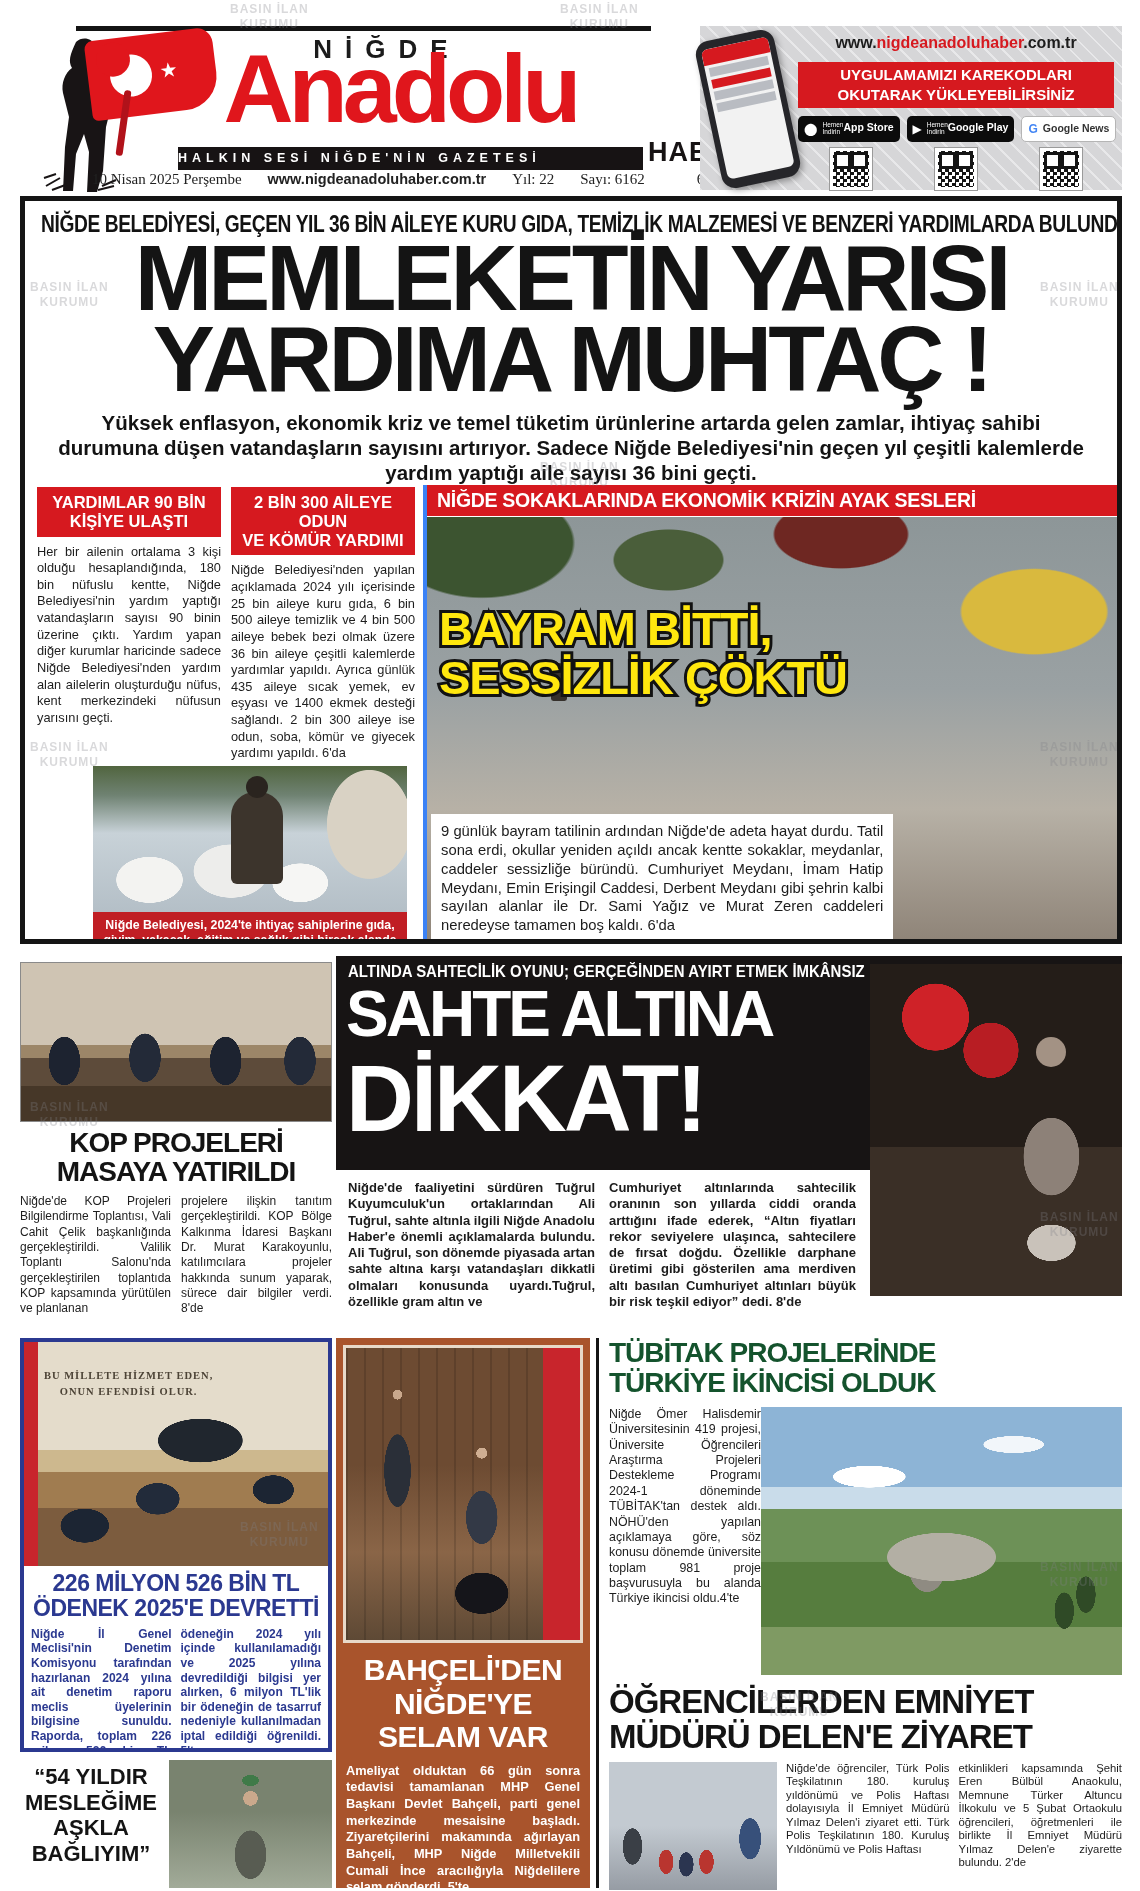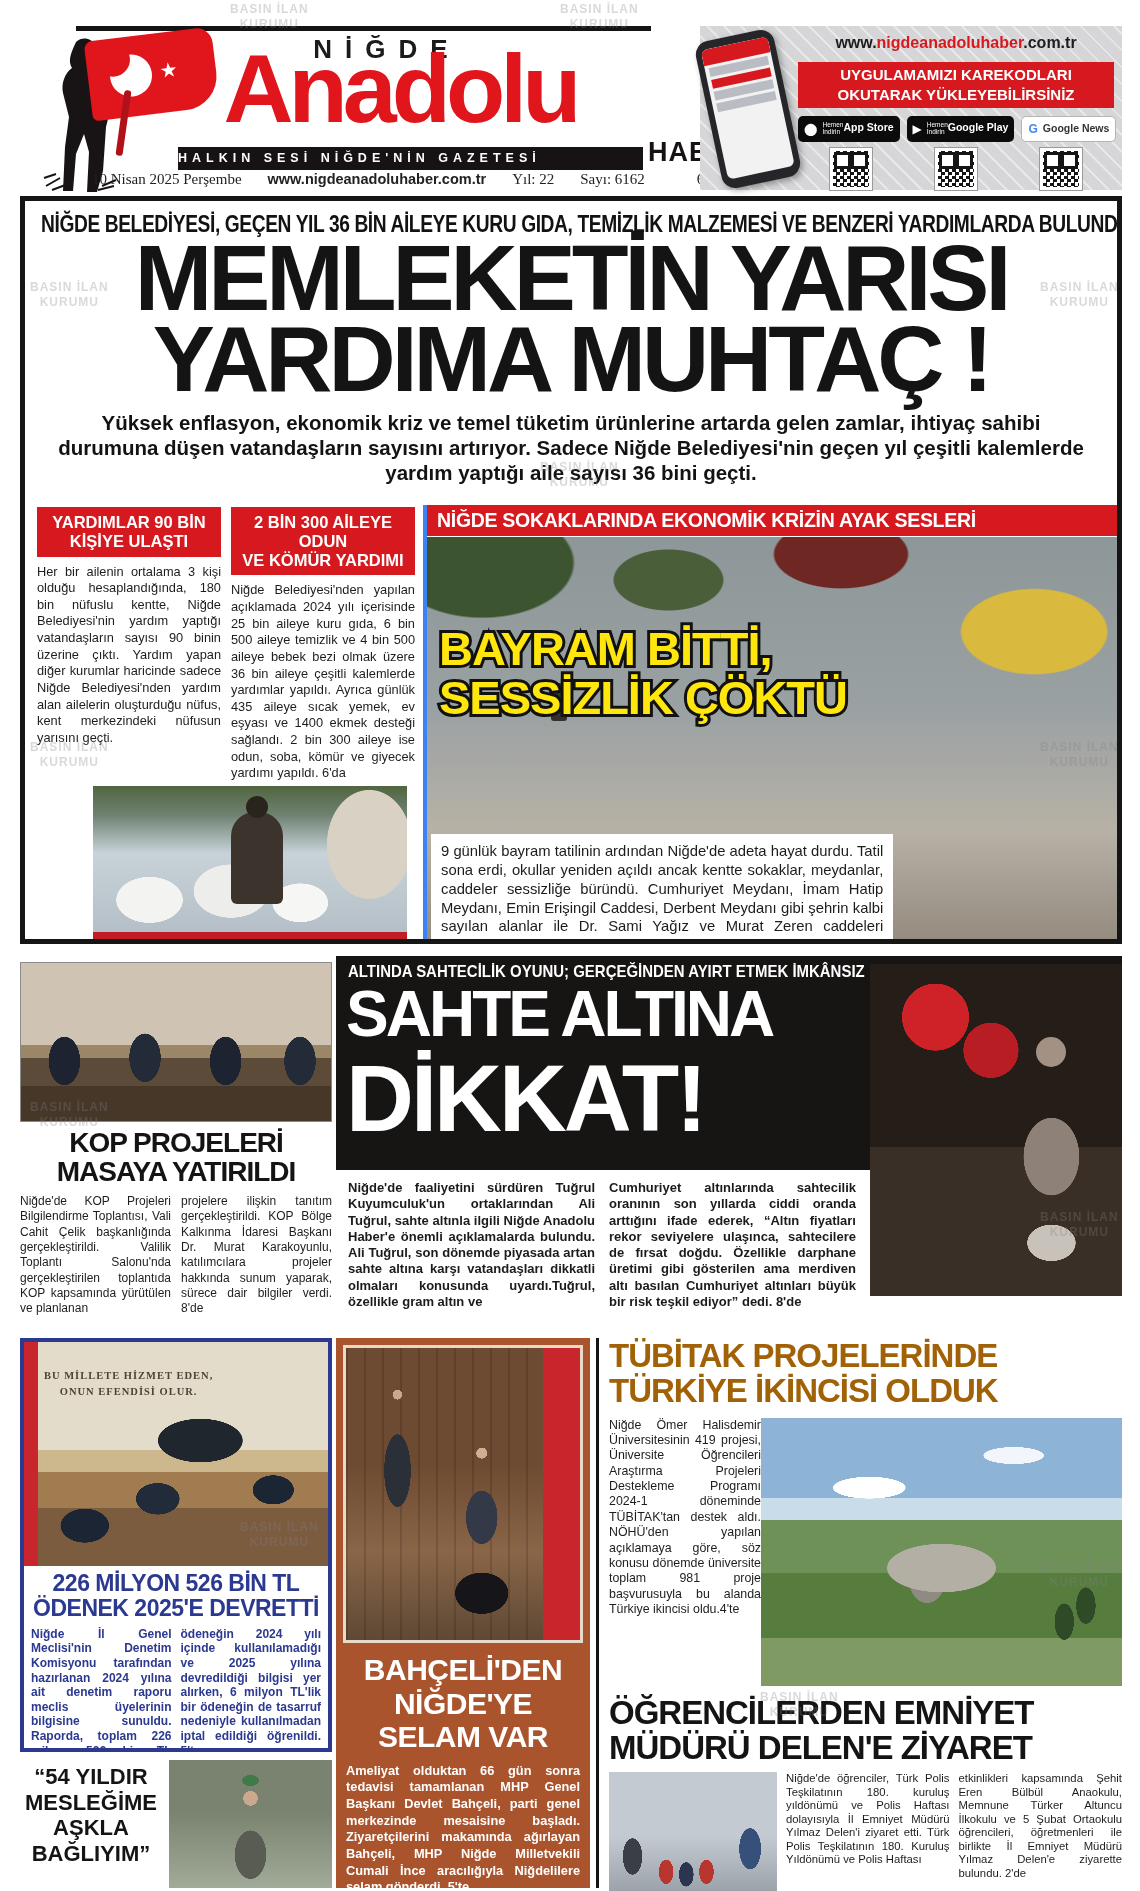--- a/index.html
+++ b/index.html
@@ -61,21 +61,21 @@
   .qr::before{left:1px;top:1px}
   .qr::after{right:1px;top:1px}
 
   
   .lead{position:absolute;left:20px;top:196px;width:1102px;height:748px;border:5px solid #151515;background:#fff;overflow:hidden}
   .kicker{margin:9px 0 0 16px;white-space:nowrap}
   .kicker span{display:inline-block;transform:scaleX(.8);transform-origin:left;
                font-size:24px;font-weight:700;letter-spacing:-0.5px;color:#121212}
   .hl{width:100%;text-align:center;font-weight:700;font-size:93px;line-height:81px;letter-spacing:-4px;color:#141414;white-space:nowrap}
   .deck{margin-top:10px;padding:0 26px;text-align:center;font-size:20.5px;font-weight:700;line-height:1.22;color:#131313}
-  .lead-row{display:flex;height:462px;margin-top:20px}
+  .lead-row{display:flex;height:462px;margin-top:0}
   .lead-left{width:398px;padding:2px 8px 0 12px}
   .story-cols{display:flex;gap:10px}
   .story{flex:1}
   .rtitle{background:#d6191f;color:#fff;font-weight:700;text-align:center;font-size:16.5px;line-height:1.14;padding:6px 2px;min-height:48px}
   .sbody{margin-top:7px;font-size:12.8px;line-height:1.3;text-align:justify;color:#1d1d1d}
   .aid-photo{position:relative;margin:4px 0 0 56px;width:314px;height:146px;
     background:
       radial-gradient(55px 38px at 18% 78%,#f3f3f1 0 60%,transparent 61%),
       radial-gradient(62px 44px at 44% 72%,#ededeb 0 60%,transparent 61%),
       radial-gradient(46px 32px at 66% 80%,#f6f6f4 0 60%,transparent 61%),
@@ -168,21 +168,21 @@
       radial-gradient(26px 44px at 58% 58%,#333946 0 60%,transparent 61%),
       radial-gradient(9px 9px at 58% 36%,#cfae92 0 60%,transparent 61%),
       radial-gradient(44px 34px at 58% 84%,#15151a 0 60%,transparent 61%),
       repeating-linear-gradient(90deg,rgba(0,0,0,.14) 0 2px,transparent 2px 18px),
       linear-gradient(180deg,#6d4b32 0 40%,#8a6547 70%,#5e4935 100%)}
   .bah-title{margin-top:10px;text-align:center;color:#fff;font-weight:700;font-size:30px;line-height:1.12;letter-spacing:-0.5px}
   .bah-body{margin:9px 3px 0 3px;color:#fff;font-weight:700;font-size:12.8px;line-height:1.3;text-align:justify}
 
   
   .col3{position:absolute;left:596px;top:1338px;width:526px;height:550px;border-left:3px solid #141414;padding-left:10px}
-  .tub-title{font-size:33px;font-weight:700;line-height:1.07;letter-spacing:-1px;color:#a16207}
+  .tub-title{font-size:28px;font-weight:700;line-height:1.07;letter-spacing:-1px;color:#14532d}
   .tub-row{display:flex;gap:0;margin-top:9px;height:268px}
   .tub-body{width:152px;font-size:12.4px;line-height:1.24;text-align:justify;color:#1d1d1d}
   .campus-photo{flex:1;background:
       radial-gradient(60px 18px at 30% 26%,#ffffff 0 60%,transparent 61%),
       radial-gradient(50px 14px at 70% 14%,#f2f6fa 0 60%,transparent 61%),
       radial-gradient(90px 40px at 50% 56%,#b3afa4 0 60%,transparent 61%),
       radial-gradient(30px 40px at 46% 60%,#8f8b82 0 60%,transparent 61%),
       radial-gradient(16px 30px at 84% 76%,#2f4a26 0 60%,transparent 61%),
       radial-gradient(16px 30px at 90% 70%,#2f4a26 0 60%,transparent 61%),
       linear-gradient(180deg,#8db4d6 0 30%,#c9dcea 30% 38%,#6d9157 38% 58%,#567d3e 58% 82%,#7f9a63 82% 100%)}

